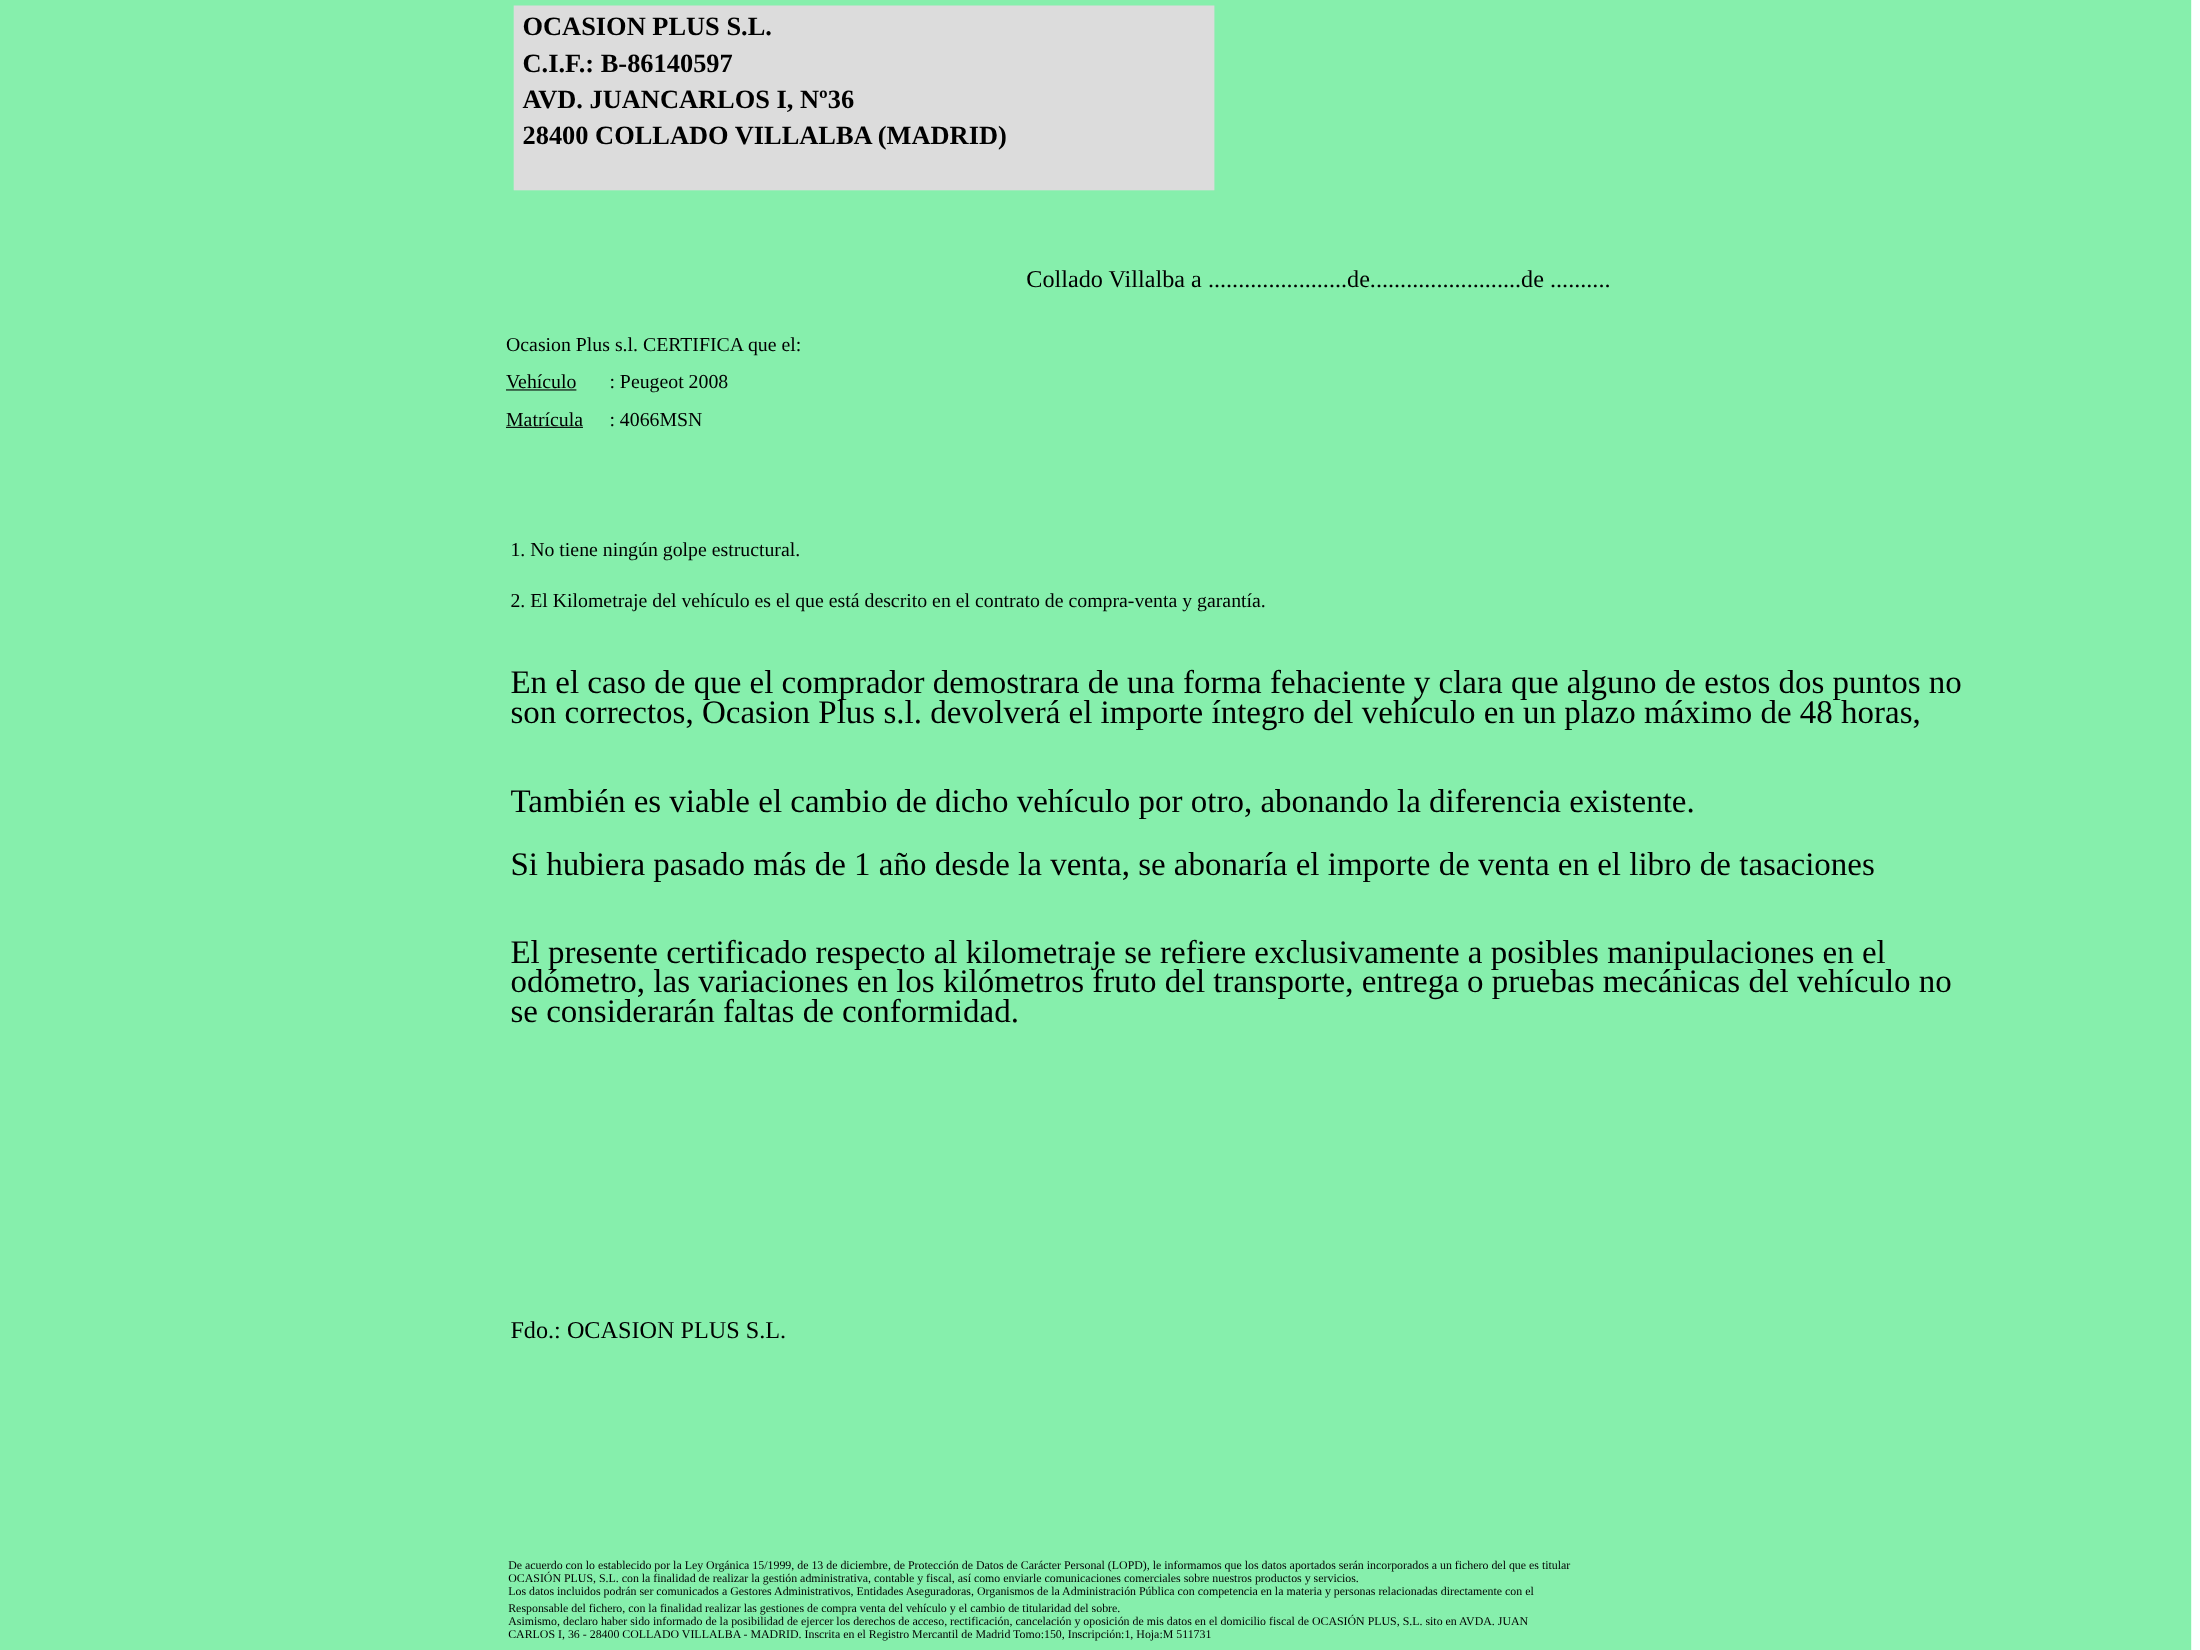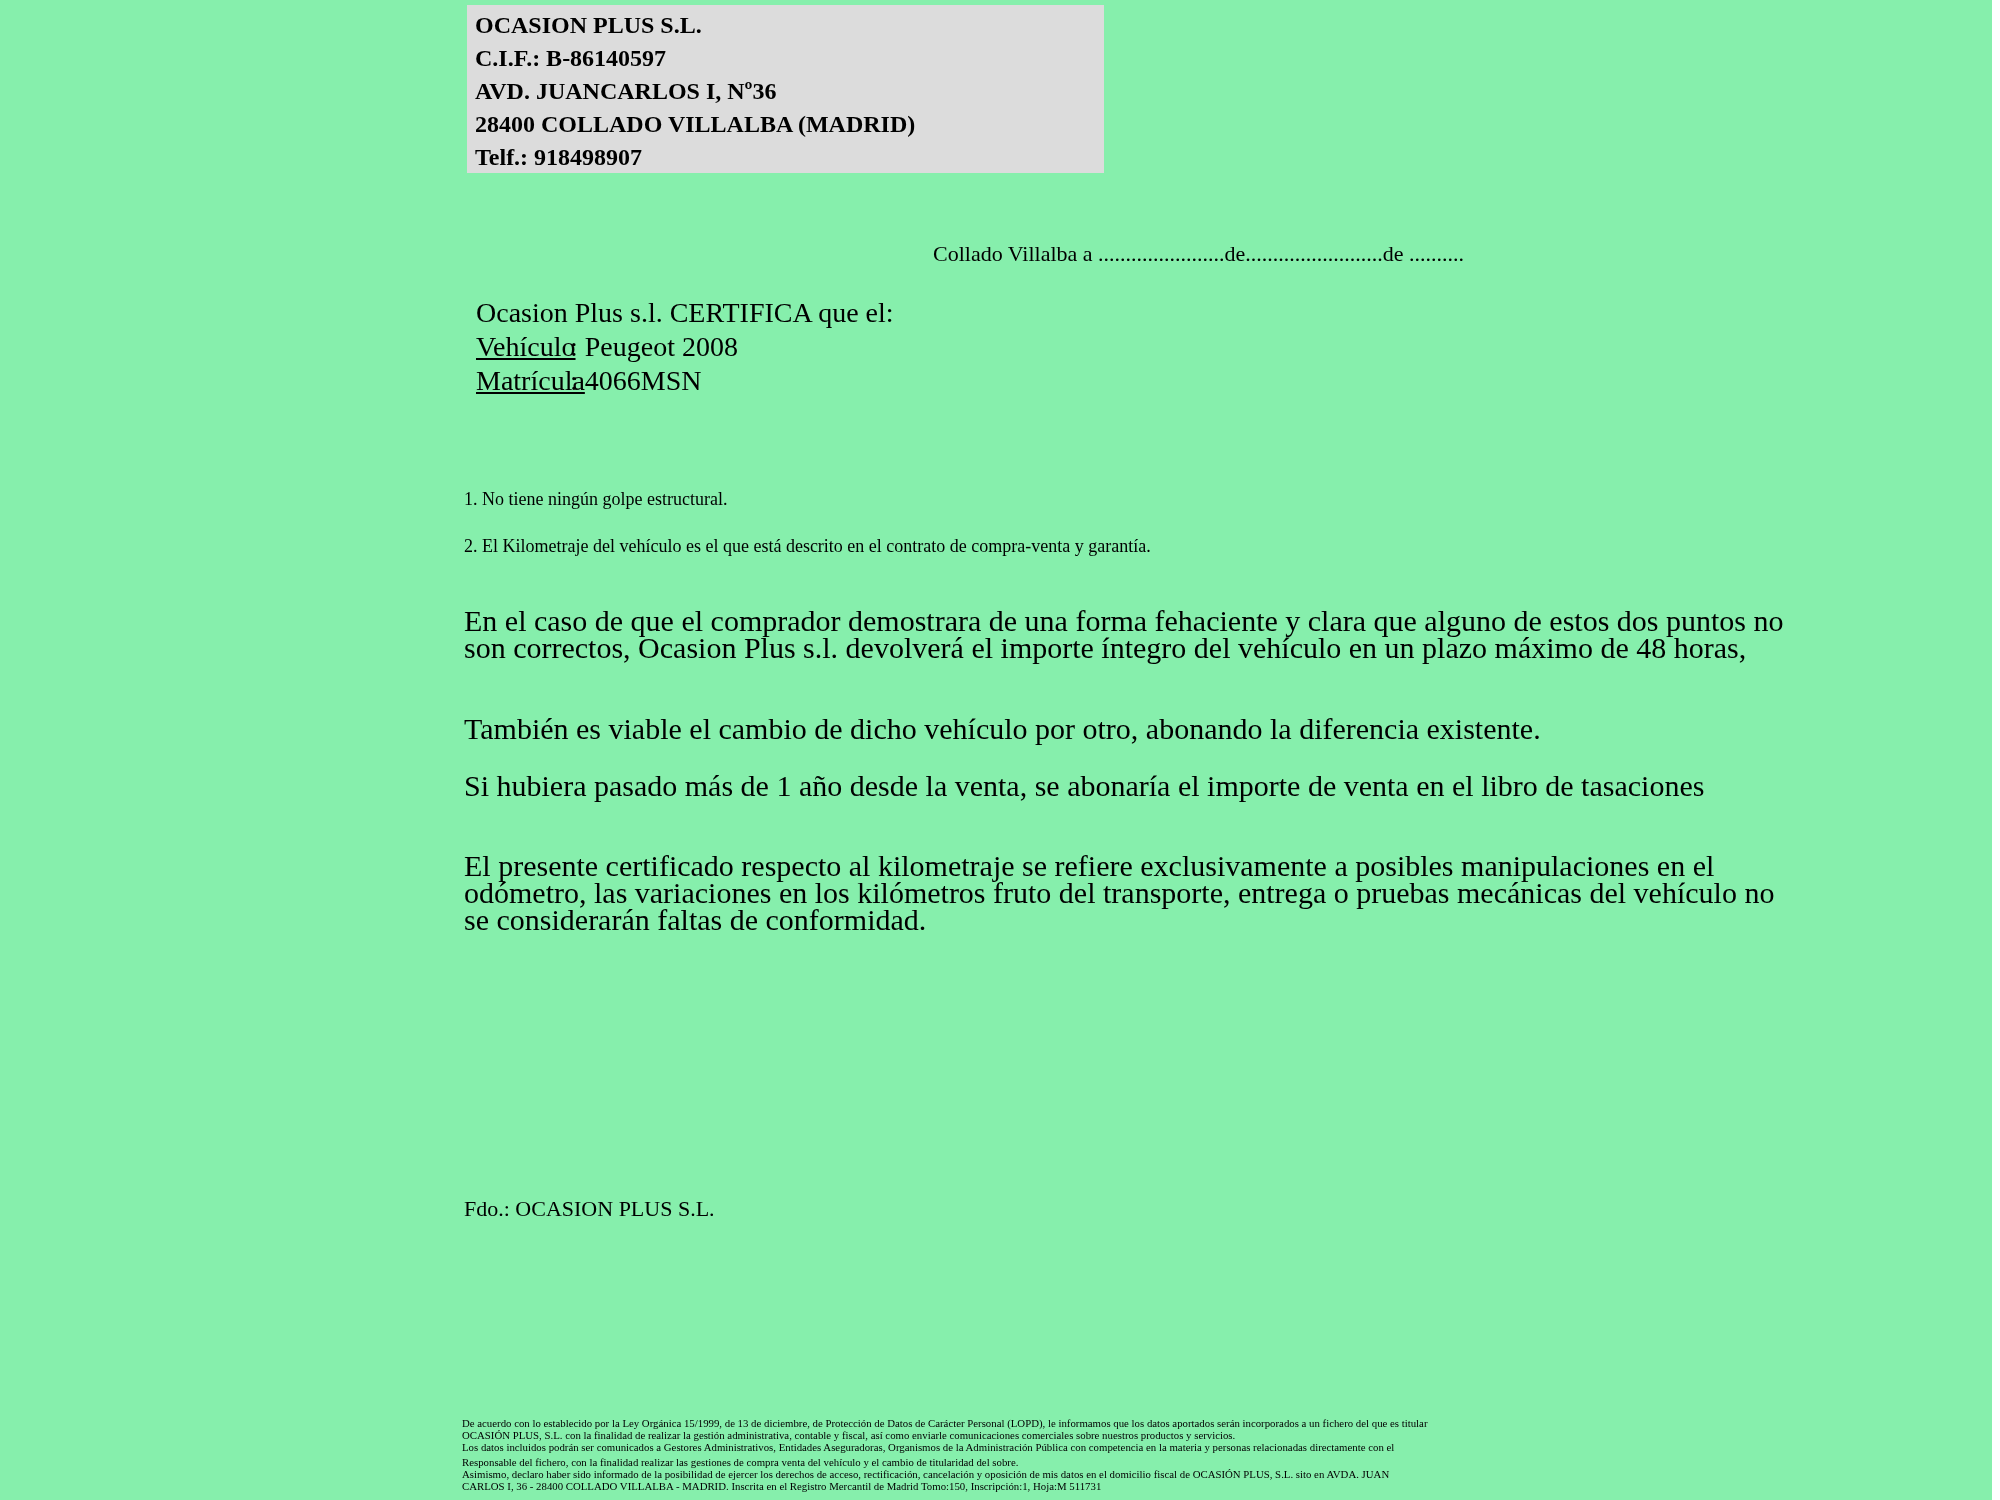--- a/index.html
+++ b/index.html
@@ -28,23 +28,23 @@
   .date-line {
     position: absolute;
     left: 933px;
     top: 240px;
     font-size: 22px;
     line-height: 27px;
     white-space: nowrap;
   }
   .cert-block {
     position: absolute;
-    left: 476px;
+    left: 460px;
     top: 296px;
-    font-size: 28px;
+    font-size: 18px;
     line-height: 34px;
   }
   .field-label { display: inline-block; width: 94px; }
   .field-label span { text-decoration: underline; }
   .clause {
     position: absolute;
     left: 464px;
     font-size: 18px;
     line-height: 27px;
     white-space: nowrap;
@@ -84,21 +84,20 @@
 </head>
 <body>
 
 <div class="page">
 
   <div class="header-box">
     <div>OCASION PLUS S.L.</div>
     <div>C.I.F.: B-86140597</div>
     <div>AVD. JUANCARLOS I, Nº36</div>
     <div>28400 COLLADO VILLALBA (MADRID)</div>
-    <div>Telf.: 918498907</div>
   </div>
 
   <div class="date-line">Collado Villalba a .......................de.........................de ..........</div>
 
   <div class="cert-block">
     <div>Ocasion Plus s.l. CERTIFICA que el:</div>
     <div><span class="field-label"><span>Vehículo</span></span><span>: </span><span>Peugeot 2008</span></div>
     <div><span class="field-label"><span>Matrícula</span></span><span>: </span><span>4066MSN</span></div>
   </div>
 

